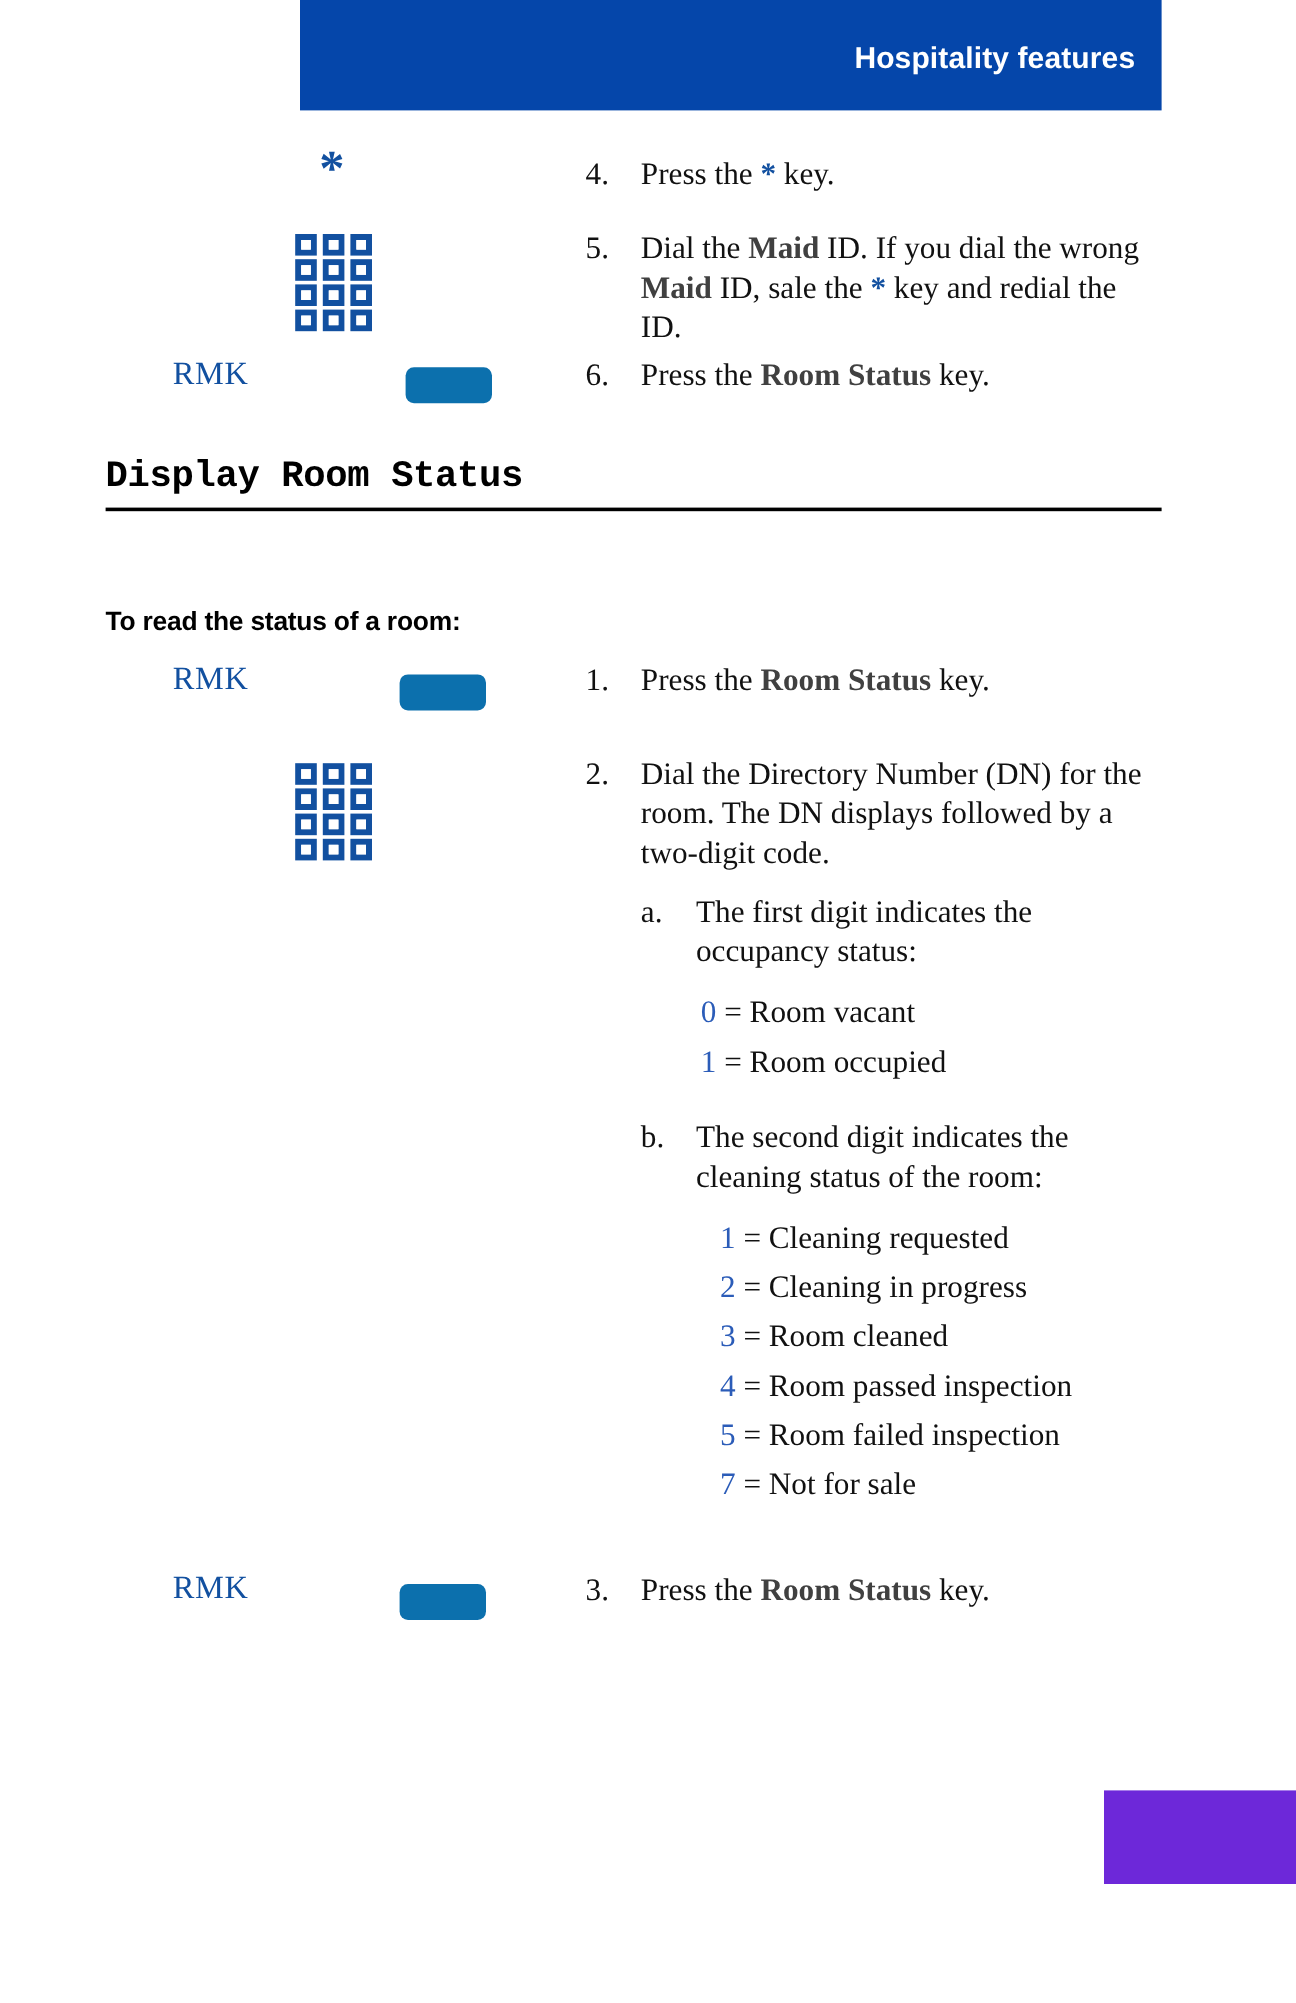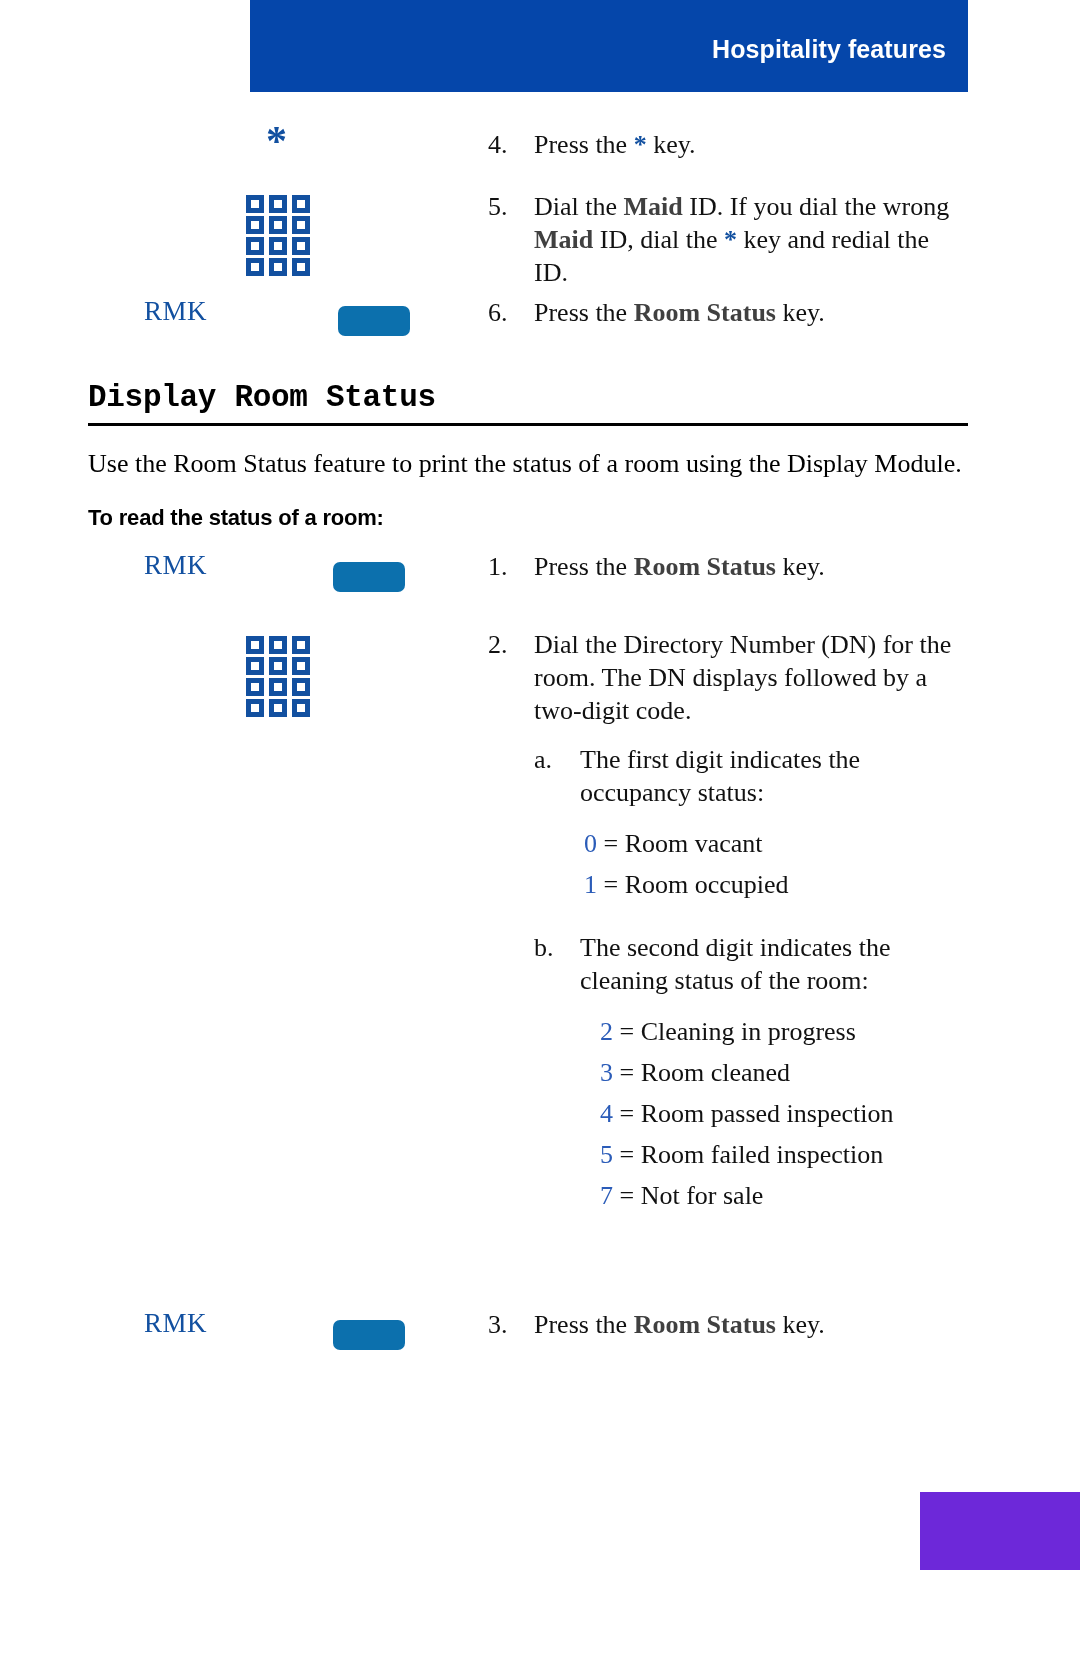--- a/index.html
+++ b/index.html
@@ -274,21 +274,21 @@
           </span>
         <span>
             <i></i>
           </span>
       </div>
     </div>
     <div class="txt-col">
       <div class="step">
         <div class="step-num">5.</div>
         <div class="step-body">
-          <span>Dial the </span><span class="b-blue">Maid</span><span> ID. If you dial the wrong </span><span class="b-blue">Maid</span><span> ID, dial the </span><span class="blue-star">*</span><span> key and redial the ID.</span>
+          <span>Dial the </span><span class="b-blue">Maid</span><span> ID. If you dial the wrong </span><span class="b-blue">Maid</span><span> ID, sale the </span><span class="blue-star">*</span><span> key and redial the ID.</span>
         </div>
       </div>
     </div>
   </div>
 
   <div class="proc-row" style="left:88px; top:296px; width:960px;">
     <div class="icon-col">
       <div class="rmk-label" style="position:absolute; left:56px; top:0px;">RMK</div>
       <div class="feature-key" style="position:absolute; left:250px; top:10px;"></div>
     </div>
@@ -300,21 +300,20 @@
         </div>
       </div>
     </div>
   </div>
 
   <div class="section-heading">
     <h2>Display Room Status</h2>
     <div class="rule"></div>
   </div>
 
-  <div class="intro-para">Use the Room Status feature to print the status of a room using the Display Module.</div>
 
   <div class="sub-heading">To read the status of a room:</div>
 
   <div class="proc-row" style="left:88px; top:550px; width:960px;">
     <div class="icon-col">
       <div class="rmk-label" style="position:absolute; left:56px; top:0px;">RMK</div>
       <div class="feature-key" style="position:absolute; left:245px; top:12px;"></div>
     </div>
     <div class="txt-col">
       <div class="step">
@@ -383,20 +382,21 @@
         <div class="code-line"><span class="code-digit">0</span> <span>= Room vacant</span></div>
         <div class="code-line"><span class="code-digit">1</span> <span>= Room occupied</span></div>
       </div>
 
       <div class="sub-step" style="margin-top:26px; margin-left:46px;">
         <div class="sub-num">b.</div>
         <div class="step-body">The second digit indicates the cleaning status of the room:</div>
       </div>
 
       <div style="margin-left:112px; margin-top:14px;">
+        <div class="code-line"><span class="code-digit">1</span> <span>= Cleaning requested</span></div>
         <div class="code-line"><span class="code-digit">2</span> <span>= Cleaning in progress</span></div>
         <div class="code-line"><span class="code-digit">3</span> <span>= Room cleaned</span></div>
         <div class="code-line"><span class="code-digit">4</span> <span>= Room passed inspection</span></div>
         <div class="code-line"><span class="code-digit">5</span> <span>= Room failed inspection</span></div>
         <div class="code-line"><span class="code-digit">7</span> <span>= Not for sale</span></div>
       </div>
 
     </div>
   </div>
 

